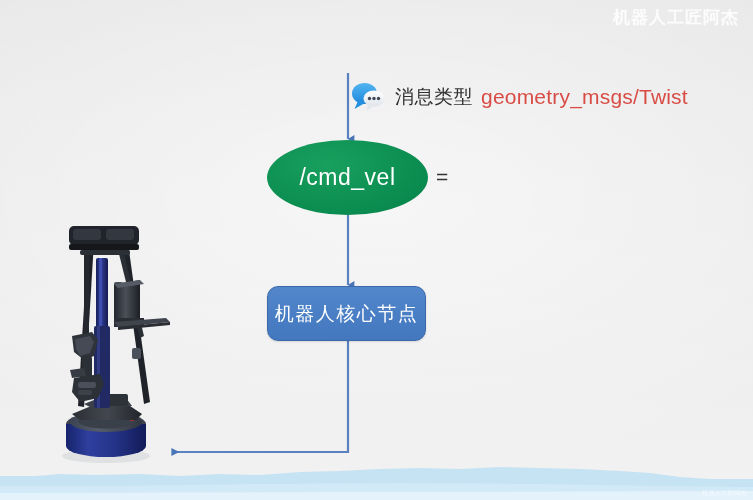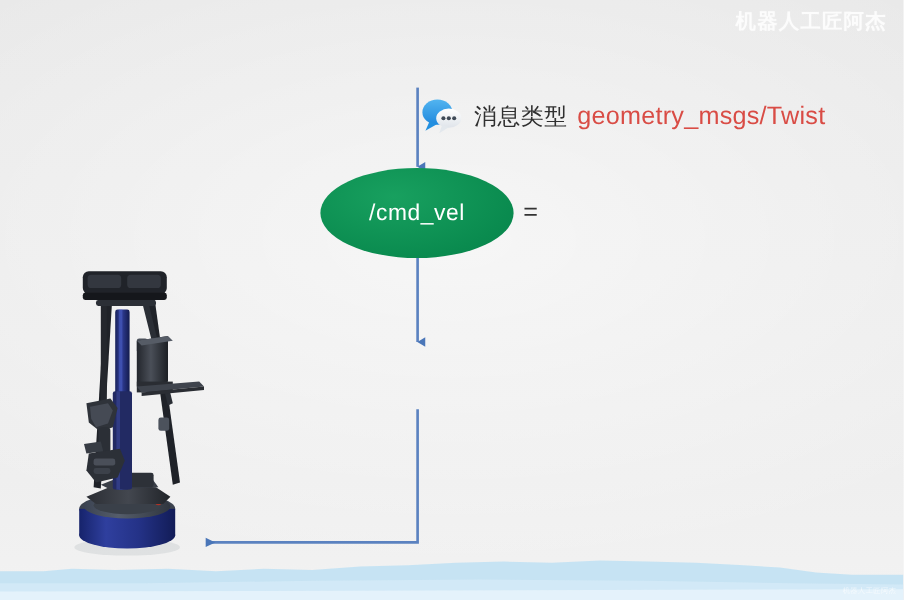--- a/index.html
+++ b/index.html
@@ -79,21 +79,21 @@
     font-size: 19px;
     letter-spacing: 1.5px;
     box-shadow: 0 1px 2px rgba(0,0,0,0.14);
   }
   #node-topic {
     left: 267px; top: 140px;
     width: 161px; height: 75px;
     background: #0d9153;
     background: radial-gradient(ellipse at 38% 32%, #18a05f 0%, #0a8b4f 70%, #07824a 100%);
     border-radius: 50%;
-    font-size: 19px;
+    font-size: 23px;
     letter-spacing: 0.5px;
   }
   #node-core {
     left: 267px; top: 286px;
     width: 159px; height: 55px;
     background: #4a7ec4;
     background: linear-gradient(180deg, #5287cc 0%, #4377be 100%);
     border: 1px solid #3a68a8;
     border-radius: 11px;
     font-size: 19px;
@@ -273,20 +273,21 @@
       <path d="M30,160 L56,156 L60,166 L54,180 L36,184 L28,174 Z" fill="#2c3037"></path>
       <rect x="34" y="164" width="18" height="6" rx="2" fill="#4a4f59"></rect>
       <rect x="34" y="172" width="14" height="5" rx="2" fill="#3c414a"></rect>
       <path d="M26,152 L40,150 L42,158 L28,160 Z" fill="#373c44"></path>
     </svg>
   </div>
 
 
   <div class="node" id="node-topic">/cmd_vel</div>
 
+  <div class="node" id="node-core">机器人核心节点</div>
 
   <div id="msg-annotation">
     <svg id="speech-bubble-icon" viewBox="0 0 36 32" aria-hidden="true">
       <defs>
         <linearGradient id="gBubbleBack" x1="0" y1="0" x2="0" y2="1">
           <stop offset="0%" stop-color="#52b4f0"></stop>
           <stop offset="100%" stop-color="#1f88dd"></stop>
         </linearGradient>
         <linearGradient id="gBubbleFront" x1="0" y1="0" x2="0" y2="1">
           <stop offset="0%" stop-color="#ffffff"></stop>

